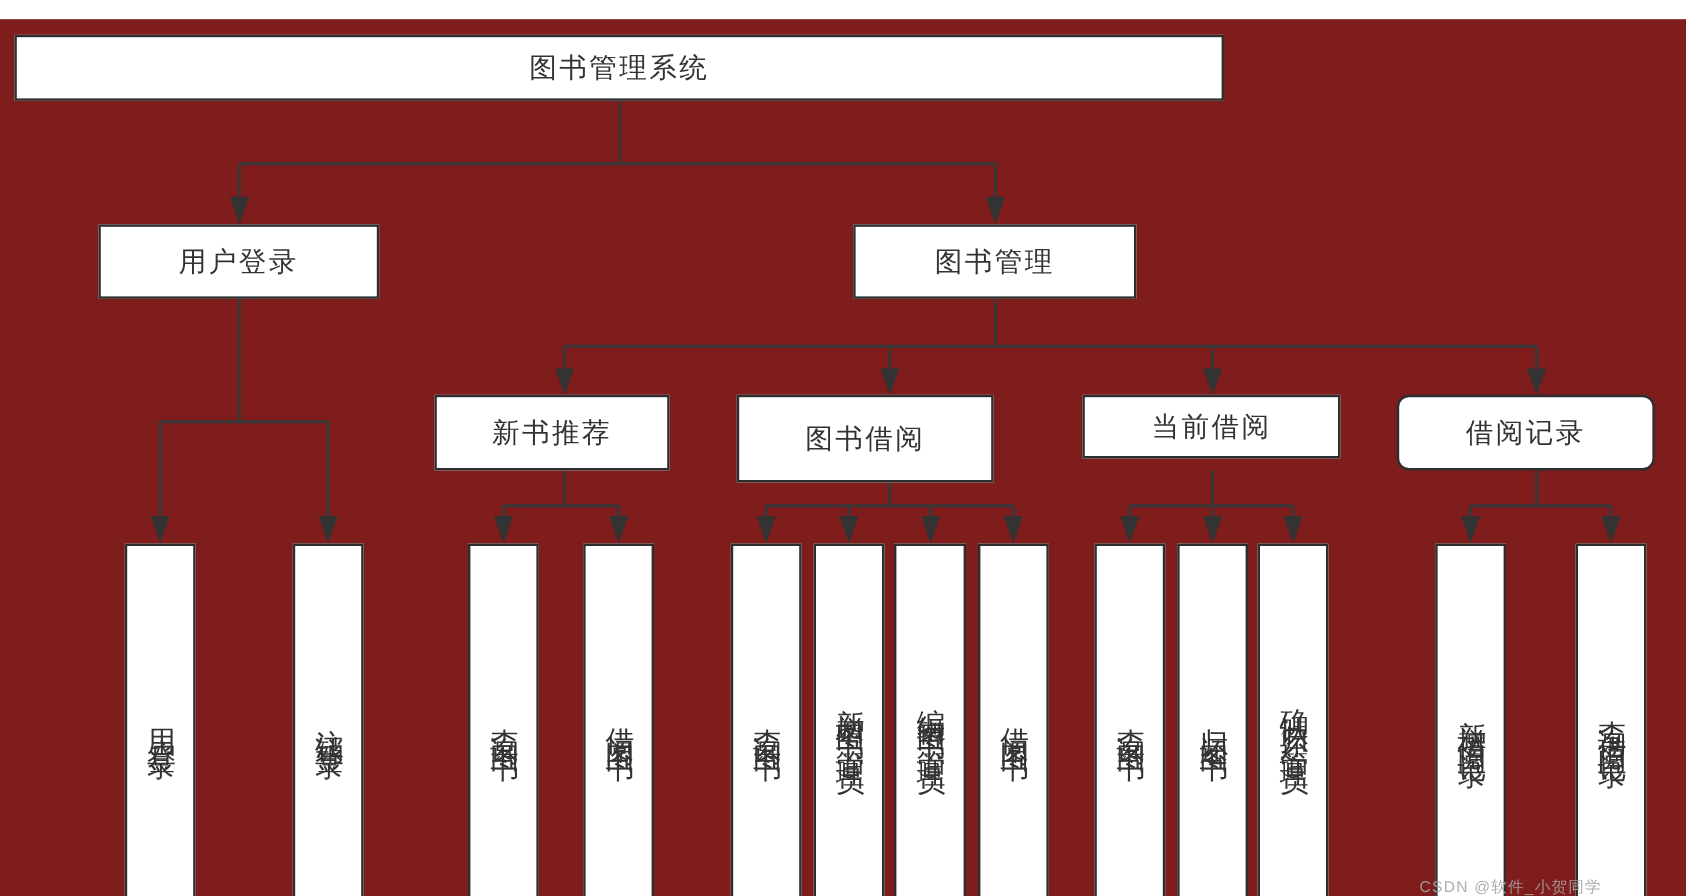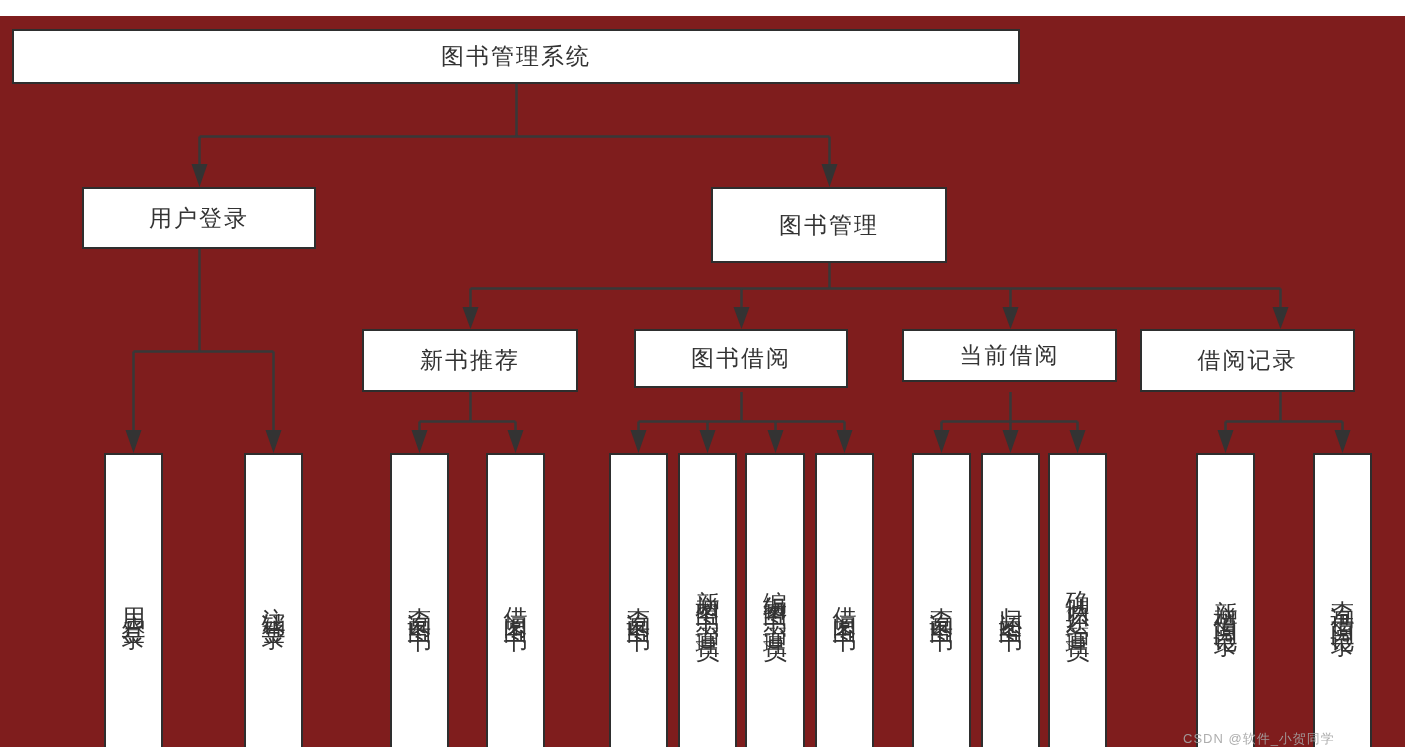--- a/index.html
+++ b/index.html
@@ -99,34 +99,34 @@
     </g>
   </svg>
 
   <div class="node" style="left:12px; top:13px; width:1008px; height:55px;">
     <span class="hlabel">图书管理系统</span>
   </div>
 
   <div class="node" style="left:82px; top:171px; width:234px; height:62px;">
     <span class="hlabel">用户登录</span>
   </div>
-  <div class="node" style="left:711px; top:171px; width:236px; height:76px;">
+  <div class="node" style="left:711px; top:171px; width:236px; height:62px;">
     <span class="hlabel">图书管理</span>
   </div>
 
-  <div class="node" style="left:362px; top:313px; width:216px; height:63px;">
+  <div class="node" style="left:362px; top:313px; width:196px; height:63px;">
     <span class="hlabel">新书推荐</span>
   </div>
-  <div class="node" style="left:634px; top:313px; width:214px; height:59px;">
+  <div class="node" style="left:614px; top:313px; width:214px; height:73px;">
     <span class="hlabel">图书借阅</span>
   </div>
   <div class="node" style="left:902px; top:313px; width:215px; height:53px;">
     <span class="hlabel">当前借阅</span>
   </div>
-  <div class="node" style="left:1140px; top:313px; width:215px; height:63px;">
+  <div class="node" style="left:1164px; top:313px; width:215px; height:63px;border-radius:10px;">
     <span class="hlabel">借阅记录</span>
   </div>
 
   <div class="node" style="left:104px; top:437px; width:59px; height:298px;">
     <span class="vlabel">用户登录</span>
   </div>
   <div class="node" style="left:244px; top:437px; width:59px; height:298px;">
     <span class="vlabel">注销登录</span>
   </div>
 

